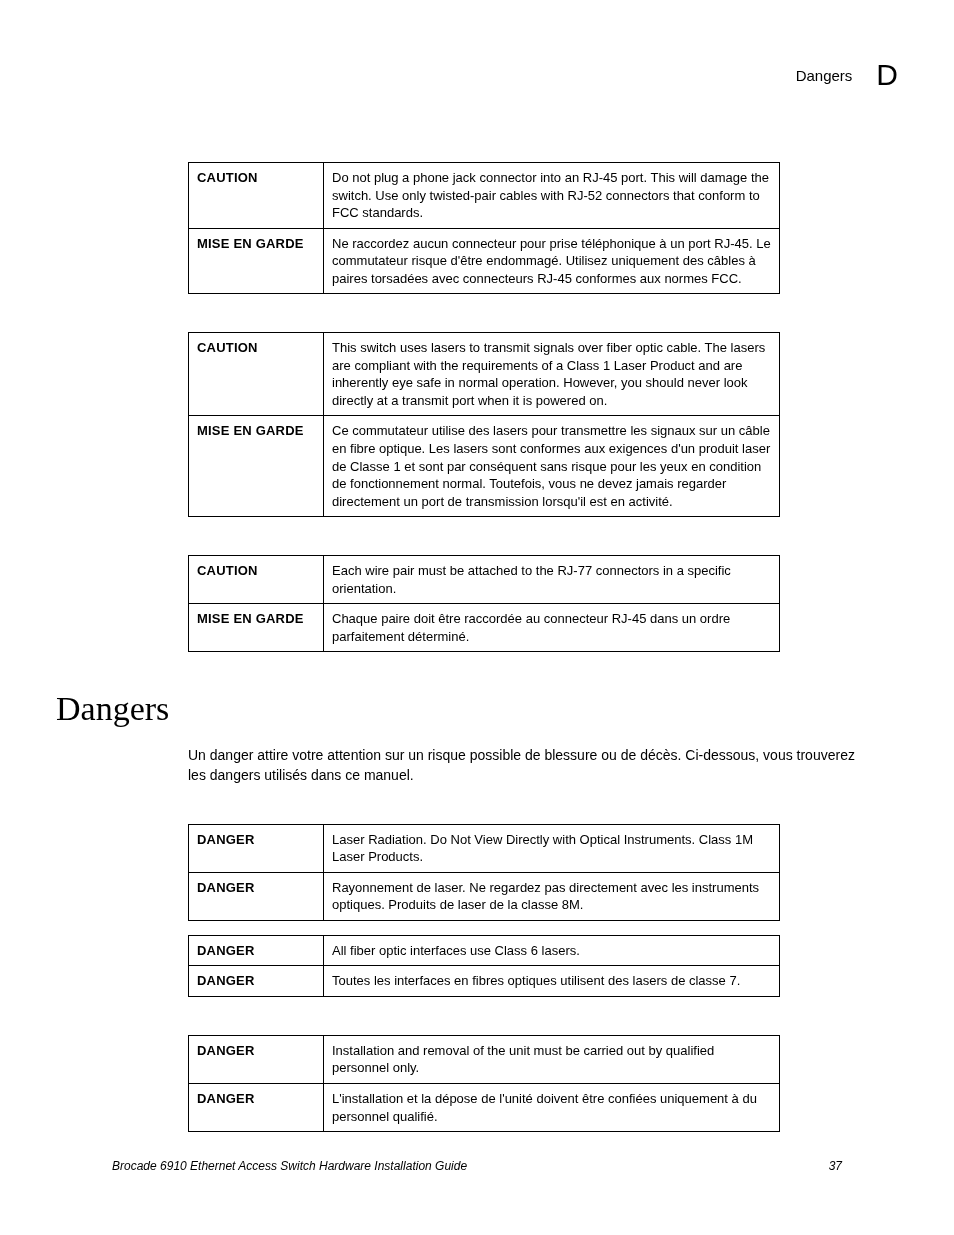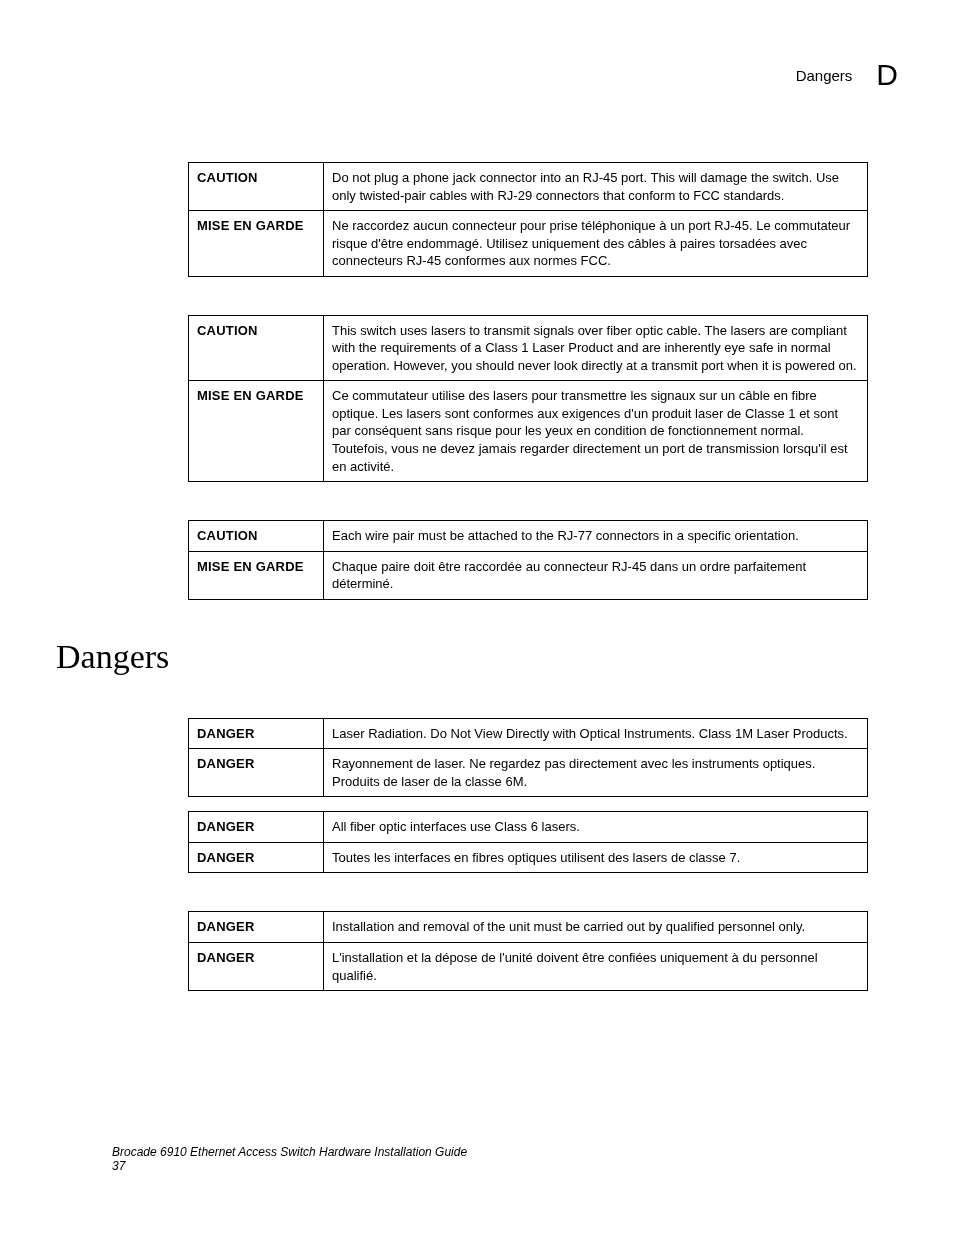--- a/index.html
+++ b/index.html
@@ -19,21 +19,21 @@
   }
   .header-text {
     font-size: 15px;
   }
   .header-letter {
     font-size: 30px;
     font-weight: normal;
   }
   table.caution {
     border-collapse: collapse;
-    width: 680px;
+    width: 592px;
     margin-left: 132px;
     margin-bottom: 38px;
   }
   table.caution td {
     border: 1px solid #000;
     padding: 6px 8px;
     vertical-align: top;
     font-size: 13px;
     line-height: 1.35;
   }
@@ -58,41 +58,40 @@
   }
   .footer {
     position: absolute;
     bottom: 40px;
     left: 56px;
     right: 56px;
     display: flex;
     justify-content: space-between;
     font-style: italic;
     font-size: 12px;
-    flex-direction: column;
   }
   .page-wrap {
     position: relative;
     min-height: 1155px;
   }
 </style>
 </head>
 <body>
 <div class="page-wrap">
 
 <div class="header">
   <span class="header-text">Dangers</span>
   <span class="header-letter">D</span>
 </div>
 
 <table class="caution">
   <tbody>
         <tr>
     <td class="label">CAUTION</td>
-    <td>Do not plug a phone jack connector into an RJ-45 port. This will damage the switch. Use only twisted-pair cables with RJ-29 connectors that conform to FCC standards.</td>
+    <td>Do not plug a phone jack connector into an RJ-45 port. This will damage the switch. Use only twisted-pair cables with RJ-52 connectors that conform to FCC standards.</td>
   </tr>
   <tr>
     <td class="label">MISE EN GARDE</td>
     <td>Ne raccordez aucun connecteur pour prise téléphonique à un port RJ-45. Le commutateur risque d'être endommagé. Utilisez uniquement des câbles à paires torsadées avec connecteurs RJ-45 conformes aux normes FCC.</td>
   </tr>
 </tbody>
     </table>
 
 <table class="caution">
   <tbody>
@@ -115,32 +114,33 @@
   </tr>
   <tr>
     <td class="label">MISE EN GARDE</td>
     <td>Chaque paire doit être raccordée au connecteur RJ-45 dans un ordre parfaitement déterminé.</td>
   </tr>
 </tbody>
     </table>
 
 <h1 class="section">Dangers</h1>
 
+<p class="intro">Un danger attire votre attention sur un risque possible de blessure ou de décès. Ci-dessous, vous trouverez les dangers utilisés dans ce manuel.</p>
 
 <div style="height:24px"></div>
 
 <table class="caution" style="margin-bottom:14px">
   <tbody>
         <tr>
     <td class="label">DANGER</td>
     <td>Laser Radiation. Do Not View Directly with Optical Instruments. Class 1M Laser Products.</td>
   </tr>
   <tr>
     <td class="label">DANGER</td>
-    <td>Rayonnement de laser. Ne regardez pas directement avec les instruments optiques. Produits de laser de la classe 6M.</td>
+    <td>Rayonnement de laser. Ne regardez pas directement avec les instruments optiques. Produits de laser de la classe 8M.</td>
   </tr>
 </tbody>
     </table>
 
 <table class="caution">
   <tbody>
         <tr>
     <td class="label">DANGER</td>
     <td>All fiber optic interfaces use Class 6 lasers.</td>
   </tr>

